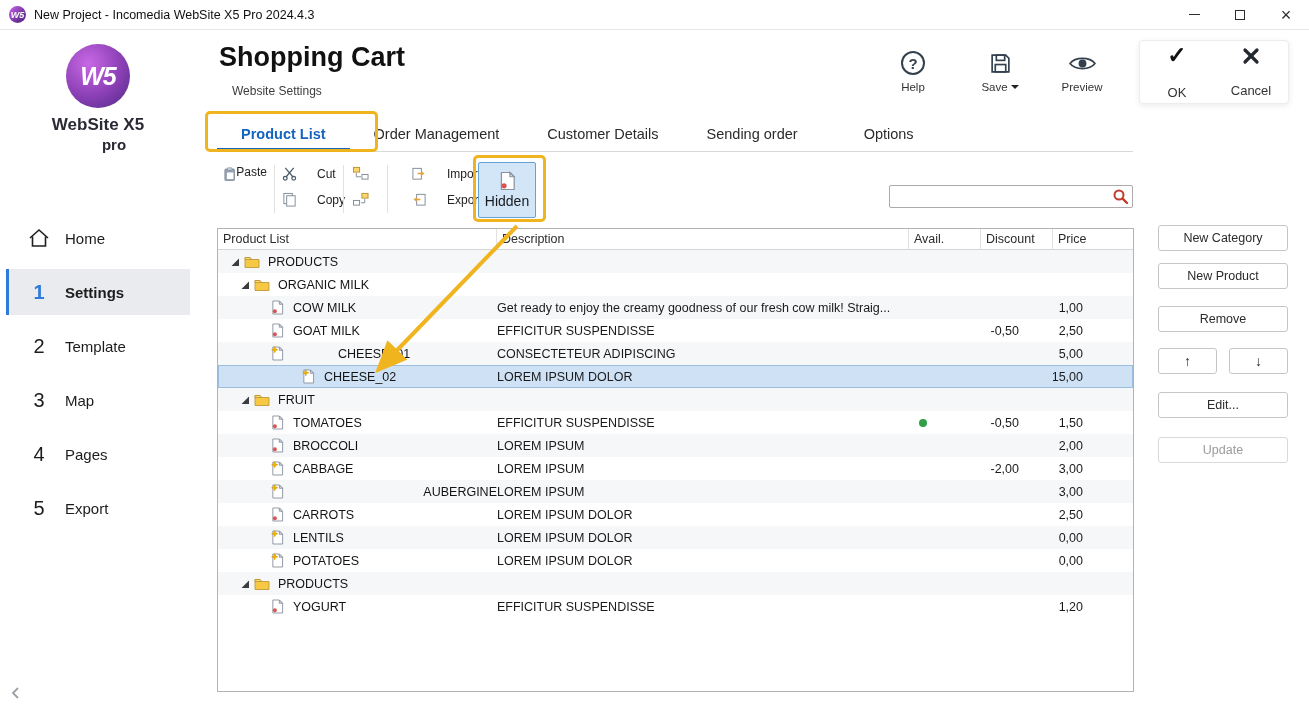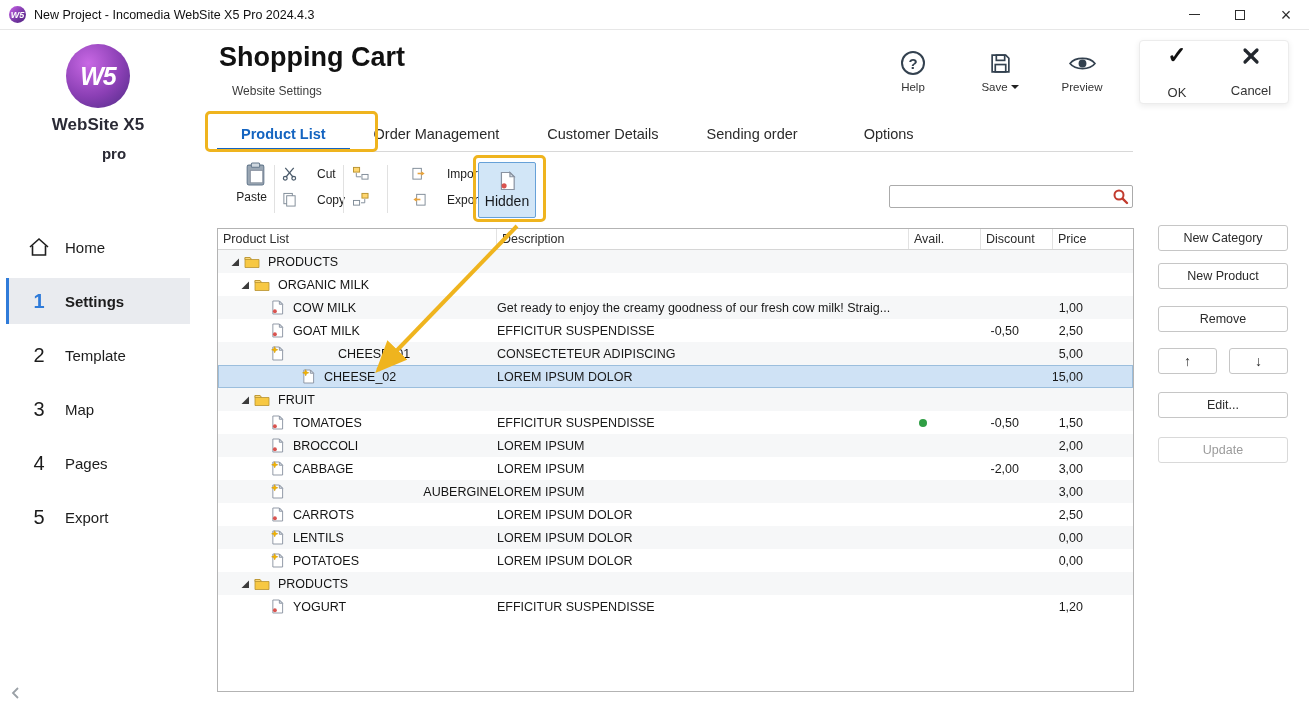--- a/index.html
+++ b/index.html
@@ -14,21 +14,21 @@
   .win-btn{width:46px;height:100%;display:flex;align-items:center;justify-content:center;color:#2d2d2d;cursor:pointer}
   .min-glyph{width:11px;height:1px;background:#2d2d2d;display:block}
   .max-glyph{width:10px;height:10px;border:1.2px solid #2d2d2d;display:block}
   .close-glyph{font-size:18px;line-height:1}
 
   
   .sidebar{position:absolute;top:30px;left:0;width:196px;bottom:0;background:#fff;z-index:2}
   .logo{margin-top:14px;display:flex;flex-direction:column;align-items:center}
   .logo-circle{width:64px;height:64px;border-radius:50%;background:radial-gradient(circle at 35% 30%,#c868e4,#8a3fb4 55%,#4d2a85);display:flex;align-items:center;justify-content:center;color:#fff;font-size:25px;font-weight:bold;font-style:italic;letter-spacing:-1px}
   .logo-brand{margin-top:7px;font-size:17px;font-weight:bold;color:#2a2a35}
-  .logo-edition{font-size:15px;font-weight:600;color:#2a2a35;transform:translateX(16px);margin-top:10px}
+  .logo-edition{font-size:15px;font-weight:600;color:#2a2a35;transform:translateX(16px);margin-top:1px}
   .nav{margin-top:62px}
   .nav-item{position:relative;height:46px;display:flex;align-items:center;margin:0 6px 8px 6px;cursor:pointer}
   .nav-item.selected{background:#e9ebef}
   .nav-item.selected::before{content:"";position:absolute;left:0;top:0;bottom:0;width:3px;background:#2f7bd9}
   .nav-icon{width:30px;margin-left:18px;display:flex;justify-content:center}
   .nav-num{width:30px;margin-left:18px;font-size:20px;text-align:center;color:#1c1c1c}
   .nav-item.selected .nav-num{color:#2f7bd9;font-weight:bold}
   .nav-label{margin-left:11px;font-size:15px;color:#1c1c1c}
   .nav-item.selected .nav-label{font-weight:bold}
   .back-chevron{position:absolute;left:10px;bottom:8px;cursor:pointer}
@@ -50,21 +50,21 @@
   .confirm-label{margin-top:17px;font-size:13px;color:#333}
 
   
   .tabs{position:absolute;left:217px;top:118px;width:916px;height:34px;display:flex;align-items:flex-end;border-bottom:1px solid #d8d8d8}
   .tab{padding:7px 24px 9px;font-size:14.5px;color:#2b2b2b;cursor:pointer;white-space:nowrap}
   .tab.selected{color:#1464c0;font-weight:bold;border-bottom:3px solid #1464c0;padding-bottom:6px}
   .tab.gap{margin-left:18px}
 
   
   .toolbar{position:absolute;left:217px;top:158px;width:916px;height:64px}
-  .tb-paste{position:absolute;left:6px;top:4px;width:44px;display:flex;flex-direction:column;align-items:flex-end;cursor:pointer}
+  .tb-paste{position:absolute;left:6px;top:4px;width:44px;display:flex;flex-direction:row;align-items:flex-start;cursor:pointer}
   .tb-paste-label{font-size:12px;margin-top:3px;color:#222}
   .tb-sep{position:absolute;top:7px;width:1px;height:48px;background:#e1e1e1}
   #sep1{left:57px}#sep2{left:126px}#sep3{left:170px}
   .tb-stack{position:absolute;top:6px;display:flex;flex-direction:column;gap:7px}
   #grp-cutcopy{left:65px}
   #grp-tree{left:135px}
   #grp-impexp{left:194px}
   .tb-row{display:flex;align-items:center;gap:20px;font-size:12px;height:19px;cursor:pointer;color:#222}
   .tb-hidden{position:absolute;left:261px;top:4px;width:58px;height:56px;background:#d2e6f7;border:1px solid #66a1d8;border-radius:2px;display:flex;flex-direction:column;align-items:center;justify-content:center;gap:2px;cursor:pointer}
   .tb-hidden-label{font-size:14px;color:#16191d}

